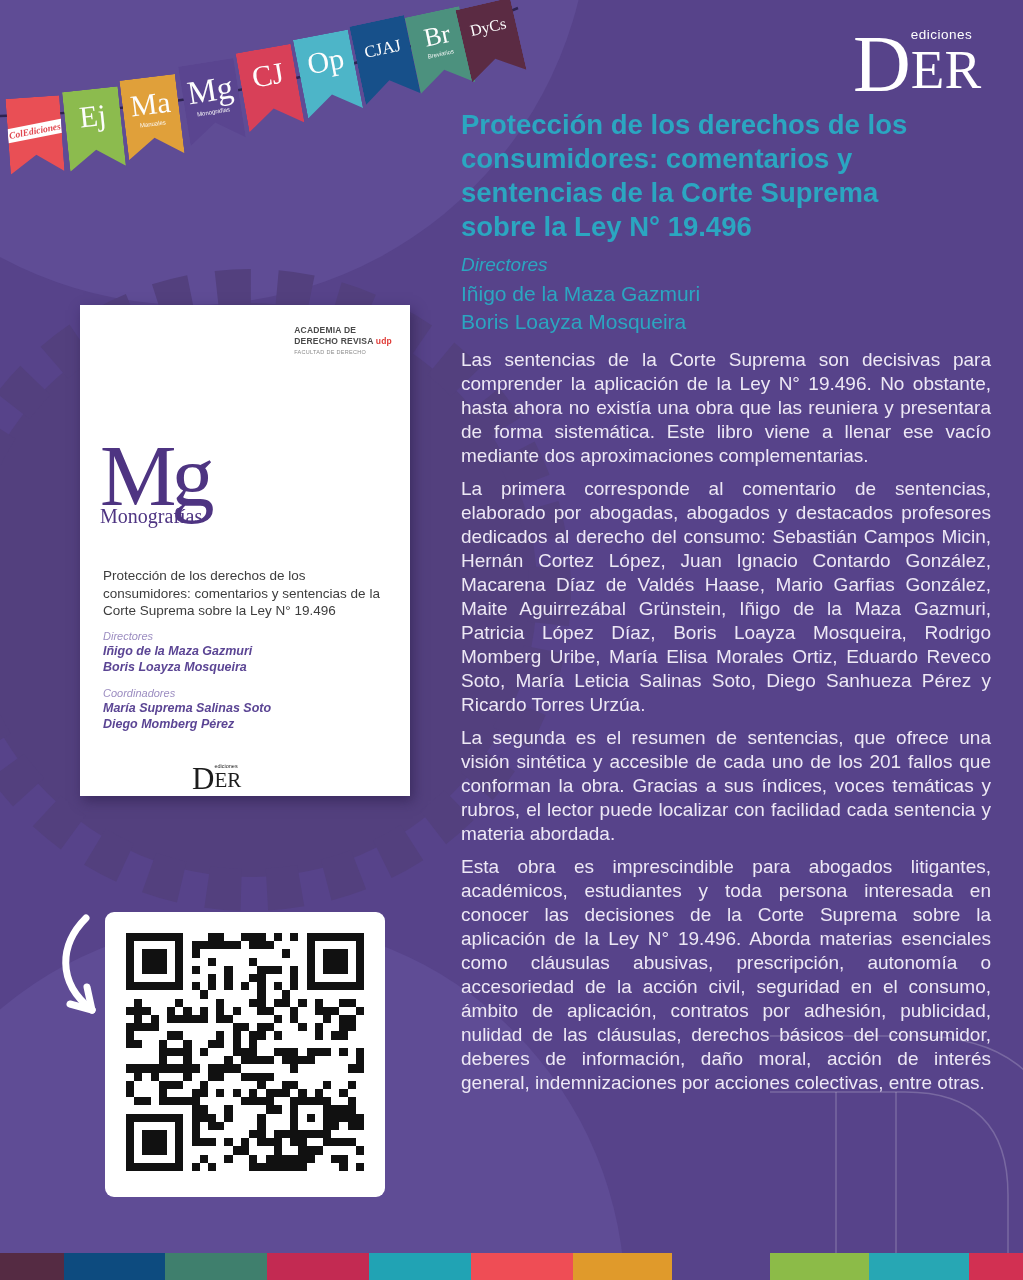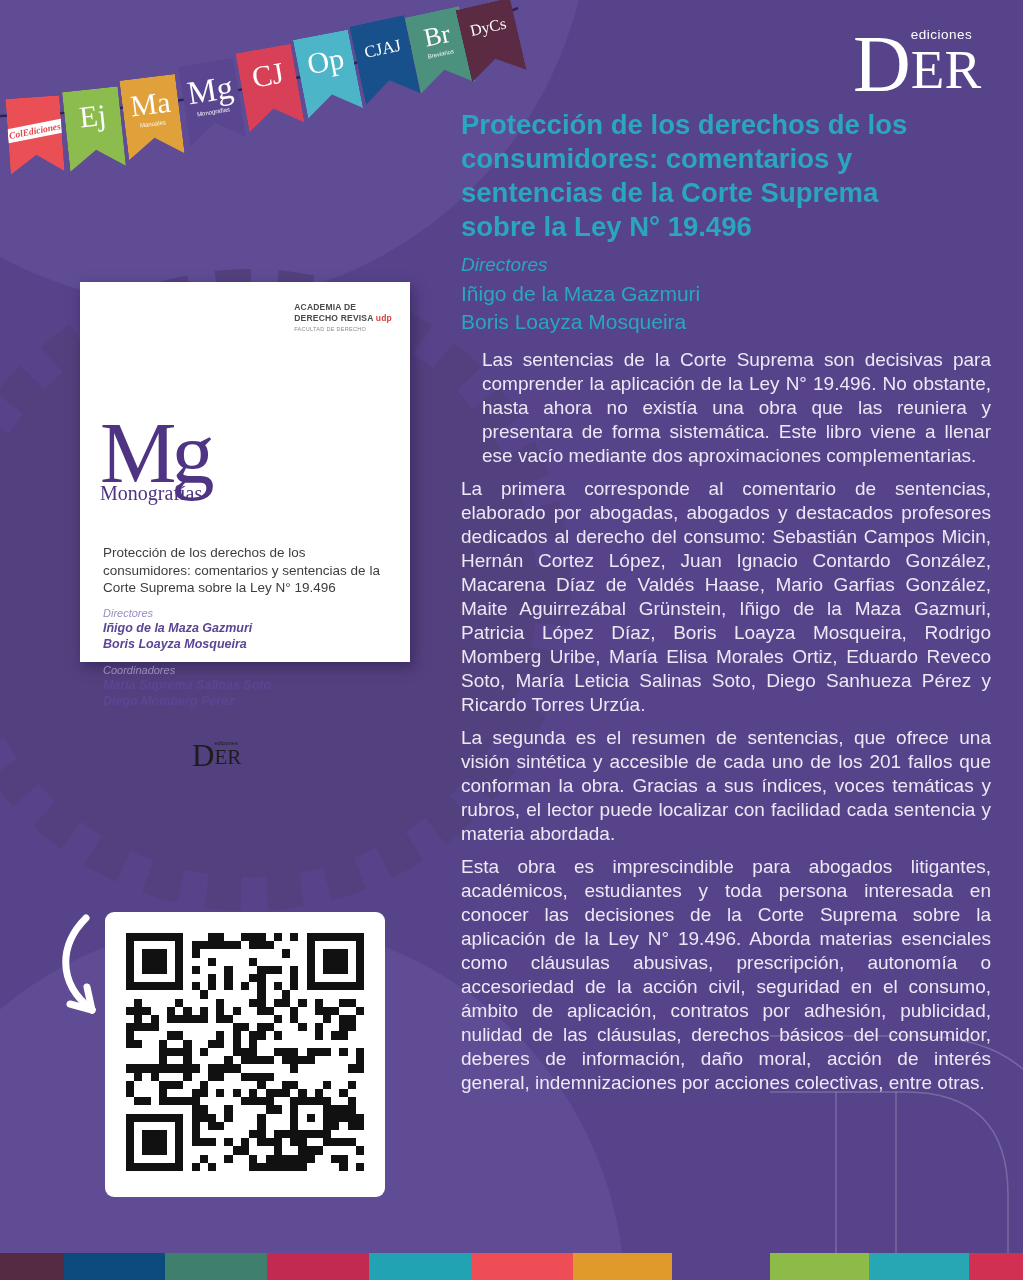--- a/index.html
+++ b/index.html
@@ -63,25 +63,25 @@
   .content{position:absolute;left:461px;top:108px;width:530px;z-index:2;}
   .content h1{
     margin:0 0 10px;width:482px;font-size:27.5px;line-height:34px;
     font-weight:bold;color:#2BA6C1;
   }
   .directors-label{font-size:19px;font-style:italic;color:#2BA6C1;margin:4px 0 4px;}
   .director{font-size:21px;line-height:28px;color:#2BA6C1;}
   .content p{
     margin:0 0 9px;font-size:19px;line-height:24px;color:#EDE8F5;text-align:justify;
   }
-  .content p:first-of-type{margin-top:12px;margin-left:21px;}
+  .content p:first-of-type{margin-top:12px;}
 
   
   .book-cover{
-    position:absolute;left:80px;top:282px;width:330px;height:380px;background:#fff;z-index:2;
+    position:absolute;left:80px;top:305px;width:330px;height:491px;background:#fff;z-index:2;
     box-shadow:3px 5px 12px rgba(35,22,65,.5);
   }
   .academia{position:absolute;right:18px;top:20px;text-align:left;color:#4A4A4A;
     font-size:8.5px;font-weight:bold;line-height:10.5px;letter-spacing:.2px;}
   .academia .udp{color:#E03A36;font-weight:bold;}
   .academia .fac{font-size:5.5px;font-weight:normal;color:#8a8a8a;letter-spacing:.3px;}
   .mg-mark{position:absolute;left:20px;top:128px;color:#4E3482;font-family:"Liberation Serif",serif;}
   .mg-mark .letters{font-size:86px;line-height:1;letter-spacing:-5px;}
   .mg-mark .series{font-size:20px;margin-top:-14px;}
   .cover-title{position:absolute;left:23px;top:262px;width:290px;

